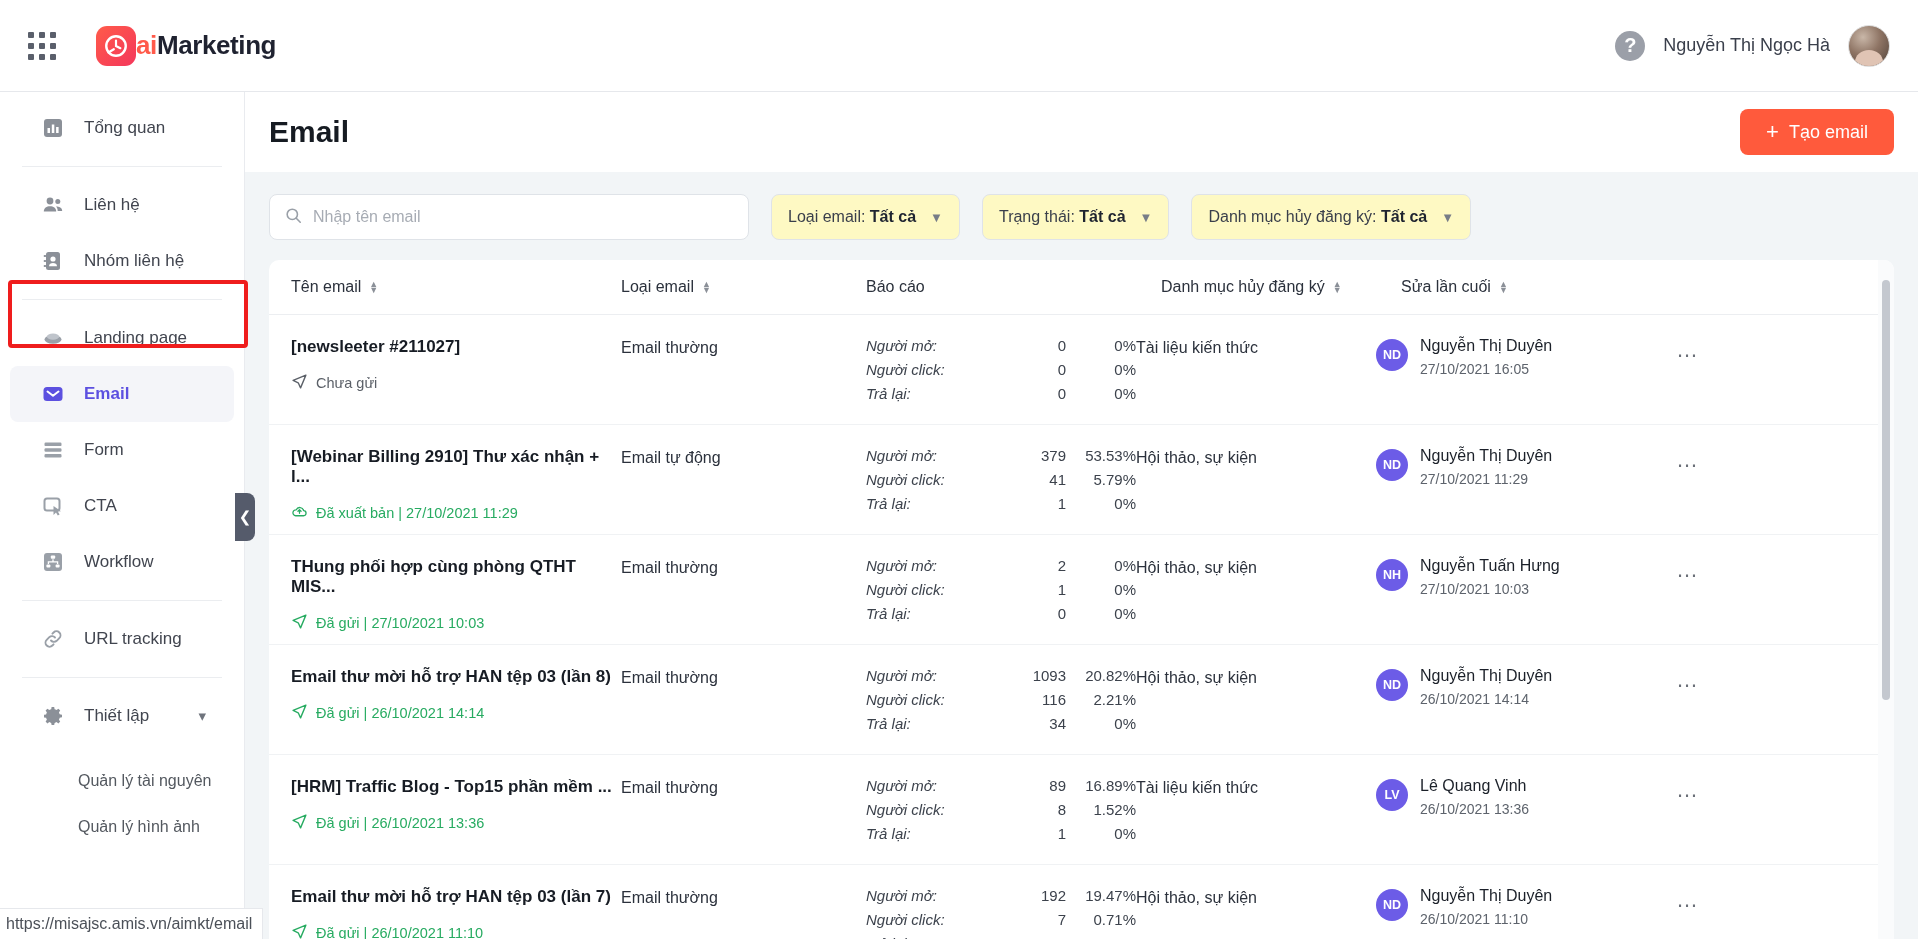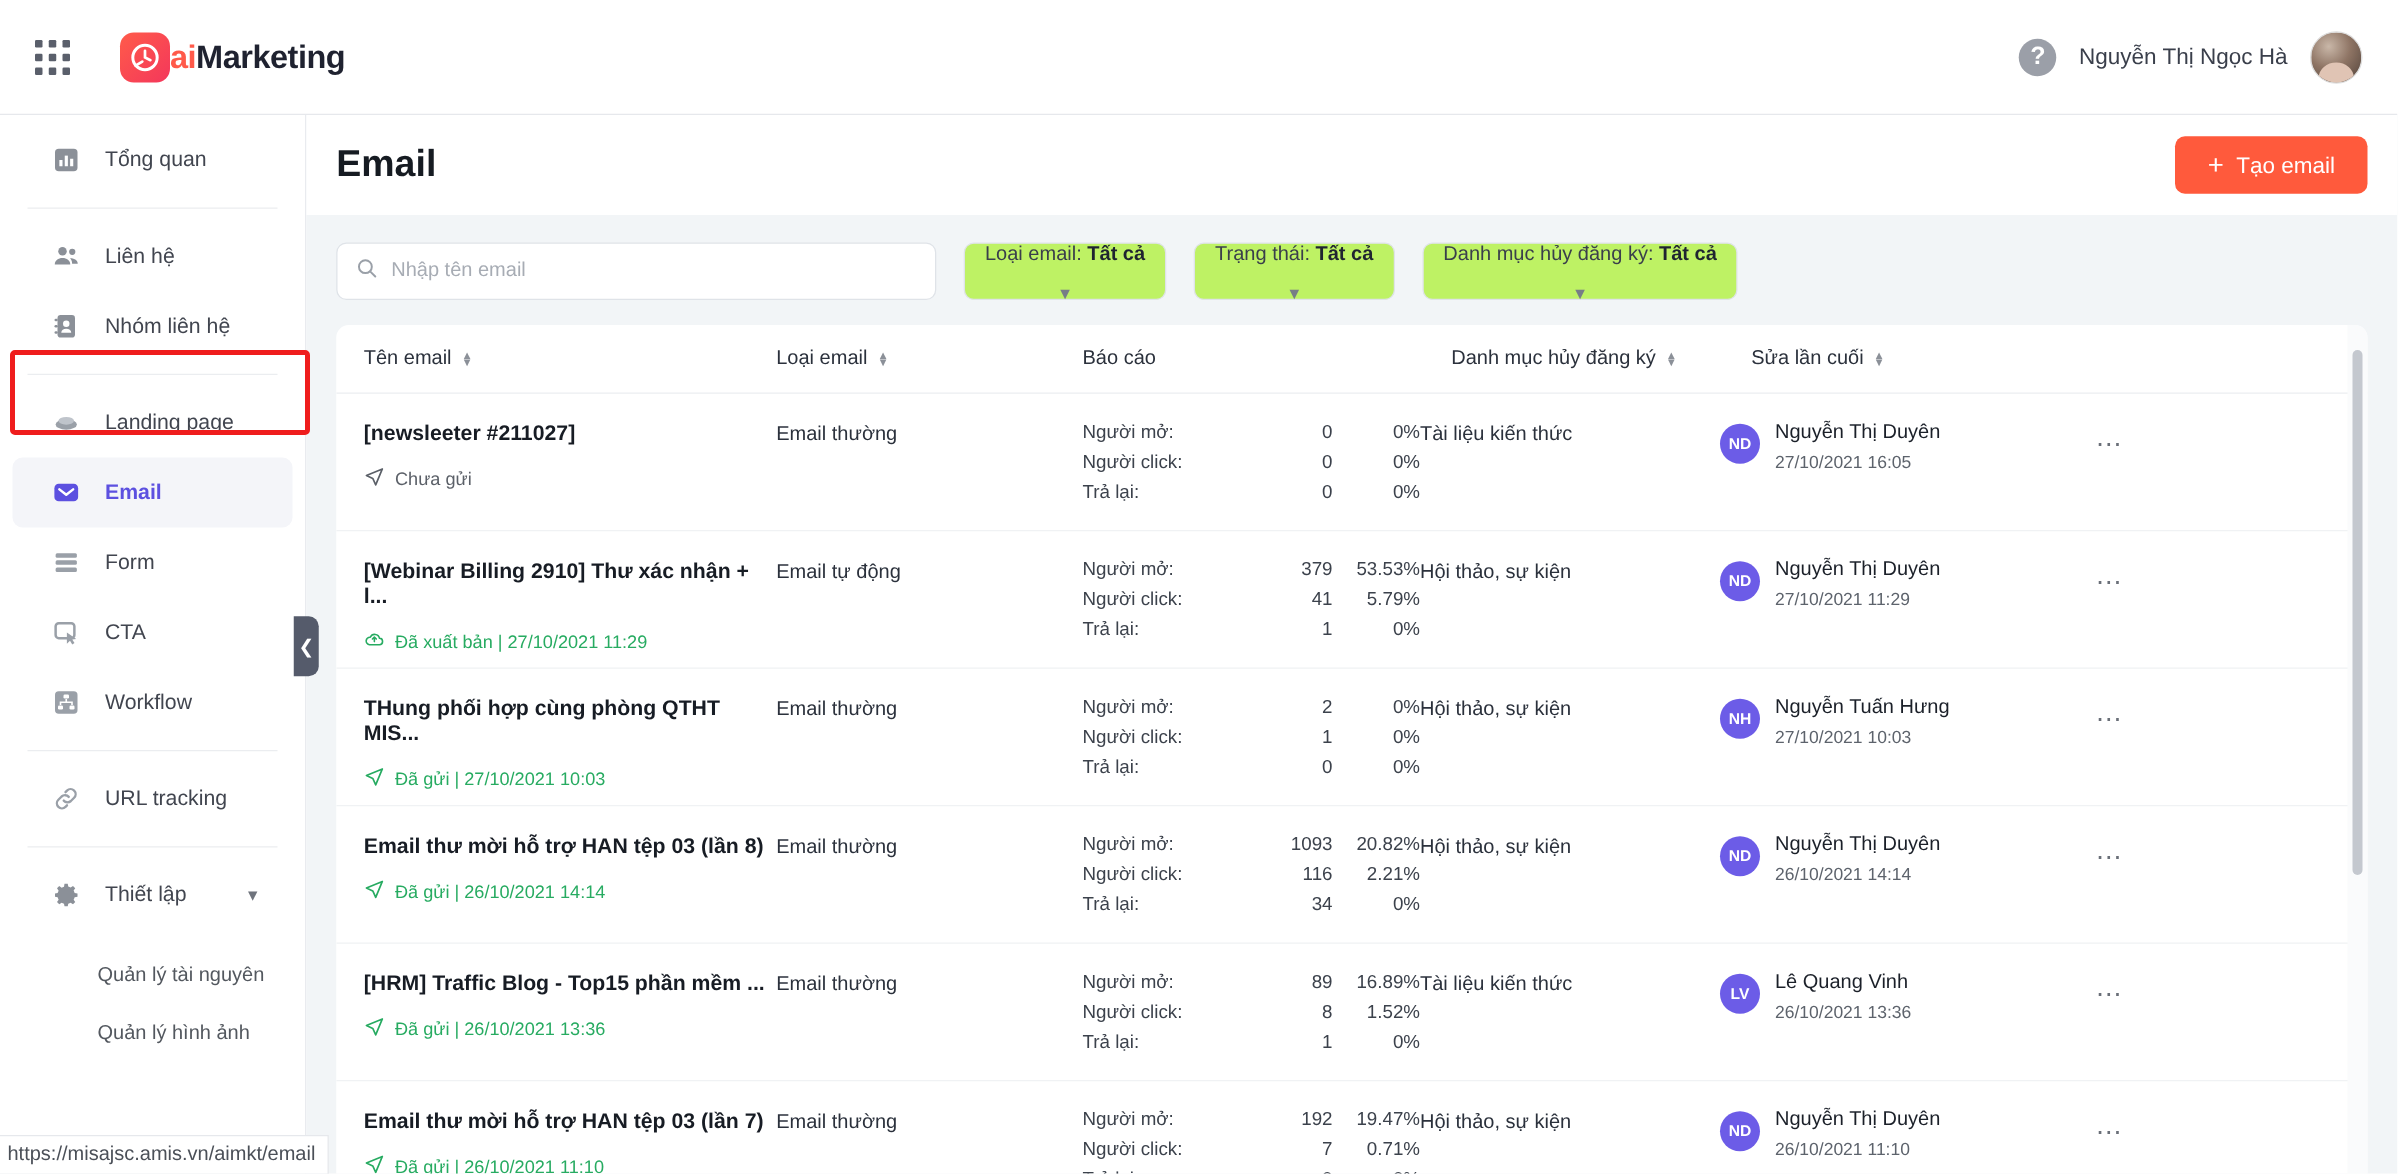--- a/index.html
+++ b/index.html
@@ -116,23 +116,23 @@
   .search-box {
     width: 480px; height: 46px; background:#fff; border:1px solid #dfe3e8;
     border-radius: 8px; display:flex; align-items:center; padding: 16px 14px; gap: 10px;
   }
   .search-box input {
     border:none; outline:none; font-size:16px; color:#3a3f4b; width: 100%;
     font-family: "Liberation Sans", sans-serif; background: transparent;
   }
   .search-box input::placeholder { color:#a7acb4; }
   .filter-pill {
-    height: 46px; background:#bef264; border:1px solid #dfe3e8; border-radius: 8px;
+    height: 46px; background:#fef9c3; border:1px solid #dfe3e8; border-radius: 8px;
     display:flex; align-items:center; padding: 0 16px; gap: 14px;
-    font-size: 16px; color:#3a3f4b; cursor:pointer; white-space: nowrap; flex-direction: column;
+    font-size: 16px; color:#3a3f4b; cursor:pointer; white-space: nowrap;
   }
   .filter-pill b { font-weight: bold; color:#1f2430; }
   .filter-pill .cd { color:#777d87; font-size:13px; }
 
   .table-card {
     margin: 0 24px; background:#fff; border-radius: 10px 10px 0 0;
     height: 681px; overflow:hidden; position: relative;
   }
   .thead {
     display:flex; align-items:center; height: 55px;
@@ -155,21 +155,21 @@
   .email-name { font-weight:bold; color:#171c24; font-size:17px; }
   .status-line { display:flex; align-items:center; gap:8px; margin-top:16px; font-size:14.5px; }
   .status-sent { color:#27ab61; }
   .status-unsent { color:#5b6068; }
   .status-pub { color:#27ab61; }
   .type-cell { color:#2b313c; padding-top:2px; }
   .report {
     font-size: 15px; color:#3c424c; width: 270px;
   }
   .report-line { display:flex; align-items:center; margin-bottom: 7px; }
-  .rl-label { width: 118px; color:#3c424c; }
+  .rl-label { width: 118px; color:#3c424c;font-style:italic; }
   .rl-num { width: 82px; text-align:right; }
   .rl-pct { width: 70px; text-align:right; }
   .cat-cell { color:#2b313c; padding-top:2px; }
   .editor { display:flex; align-items:flex-start; gap:12px; }
   .ava {
     width:32px; height:32px; border-radius:50%; background:#6c5ce7; color:#fff;
     display:flex; align-items:center; justify-content:center;
     font-size:12.5px; font-weight:bold; flex:0 0 32px; margin-top:2px;
   }
   .editor-name { color:#1b2029; font-size:16px; }

